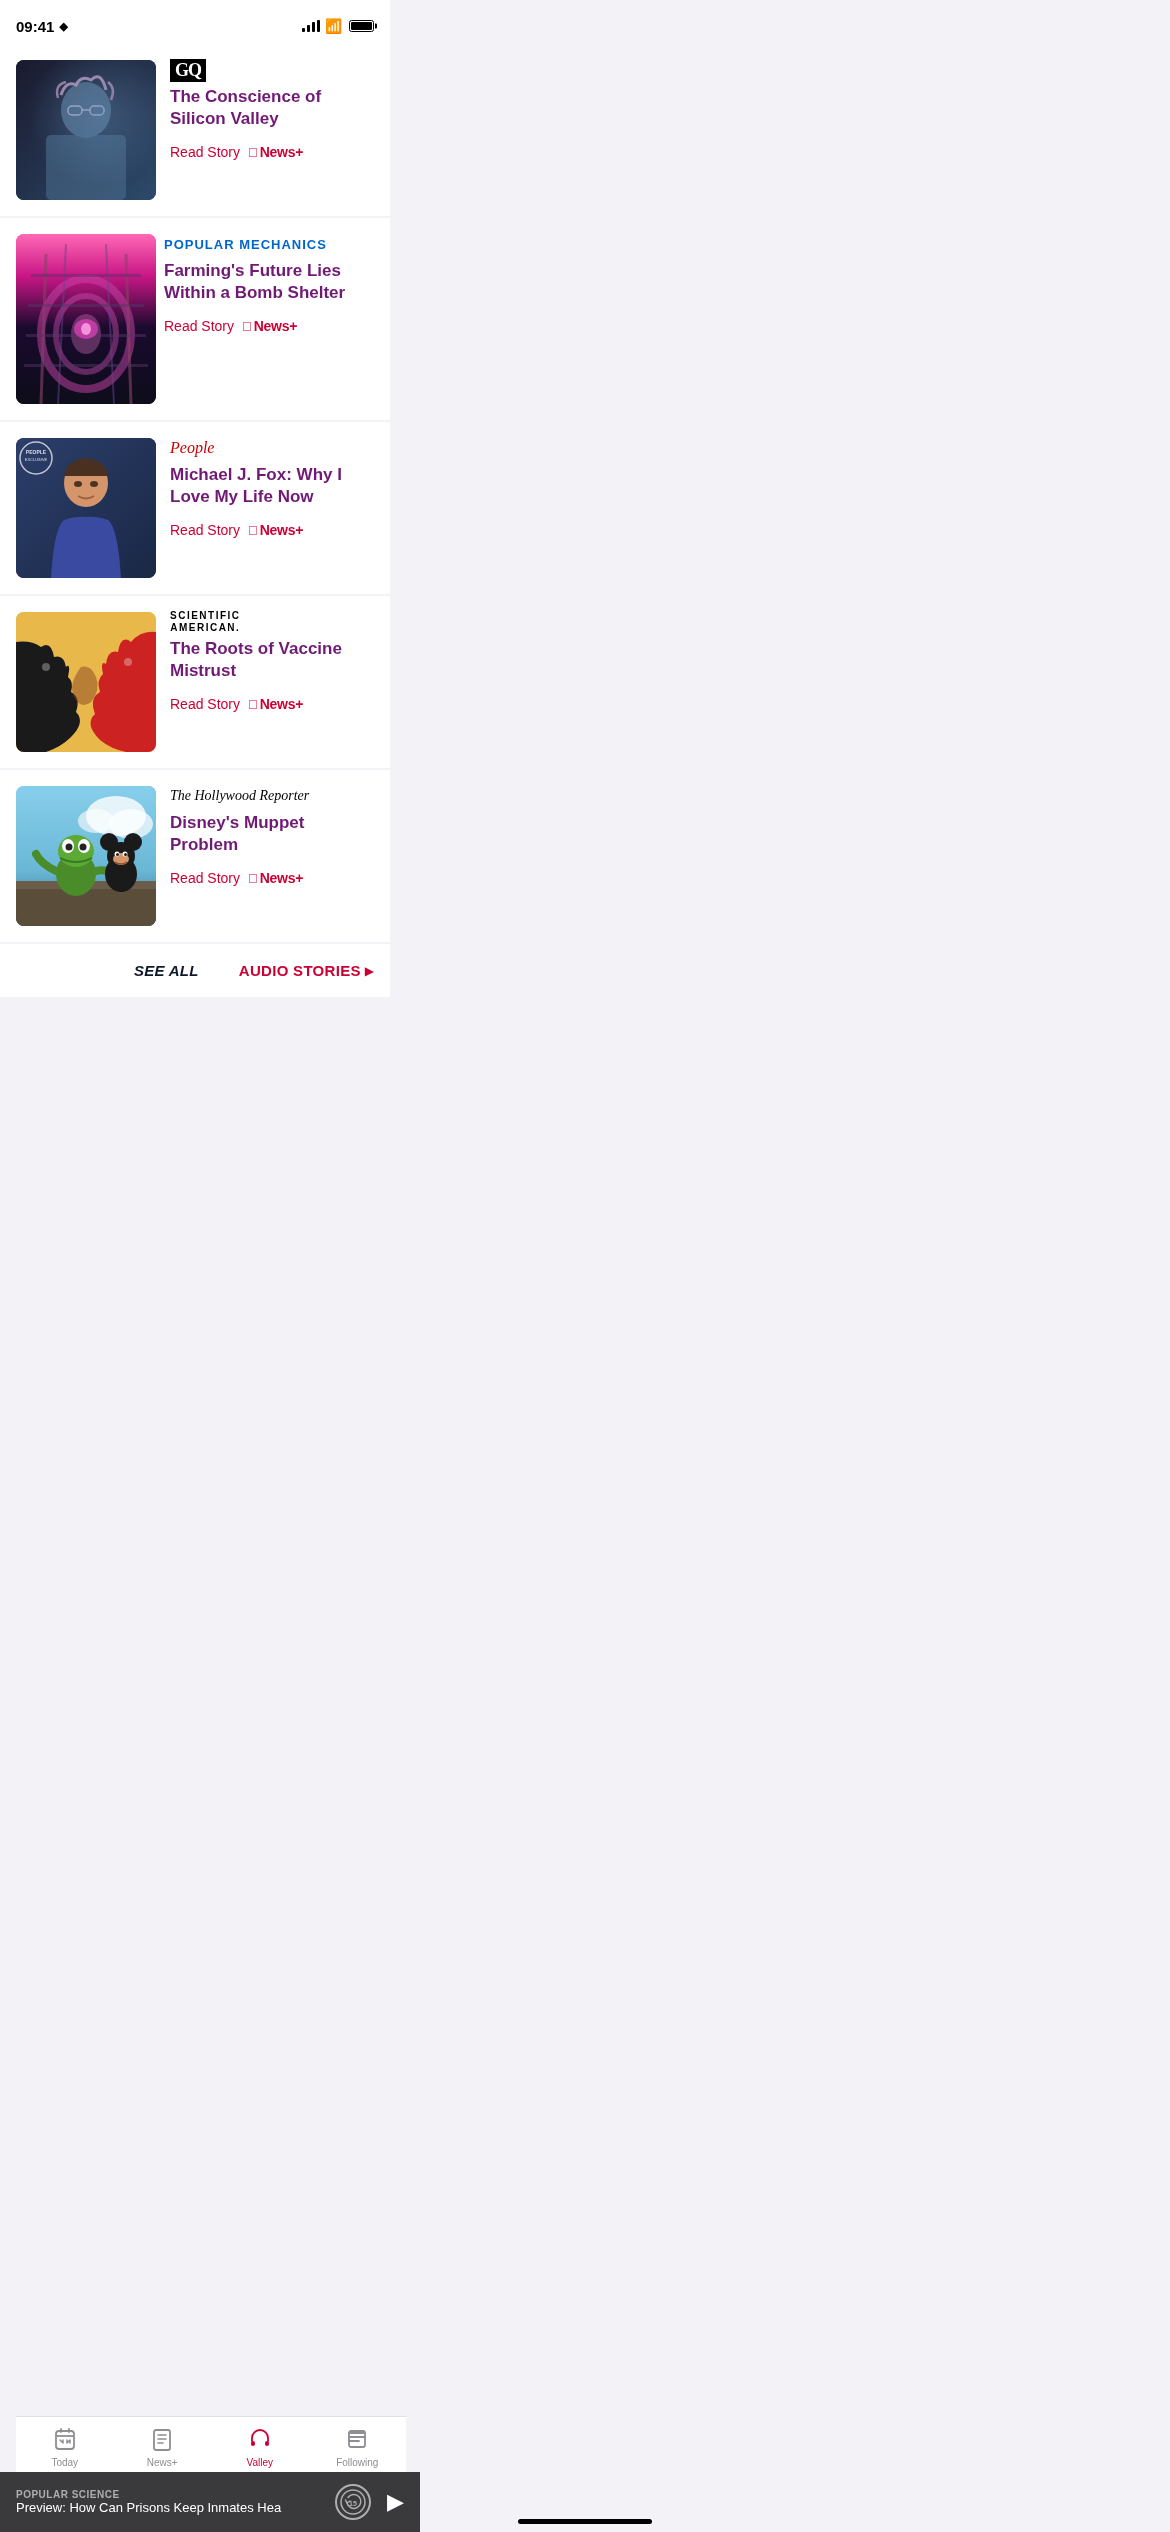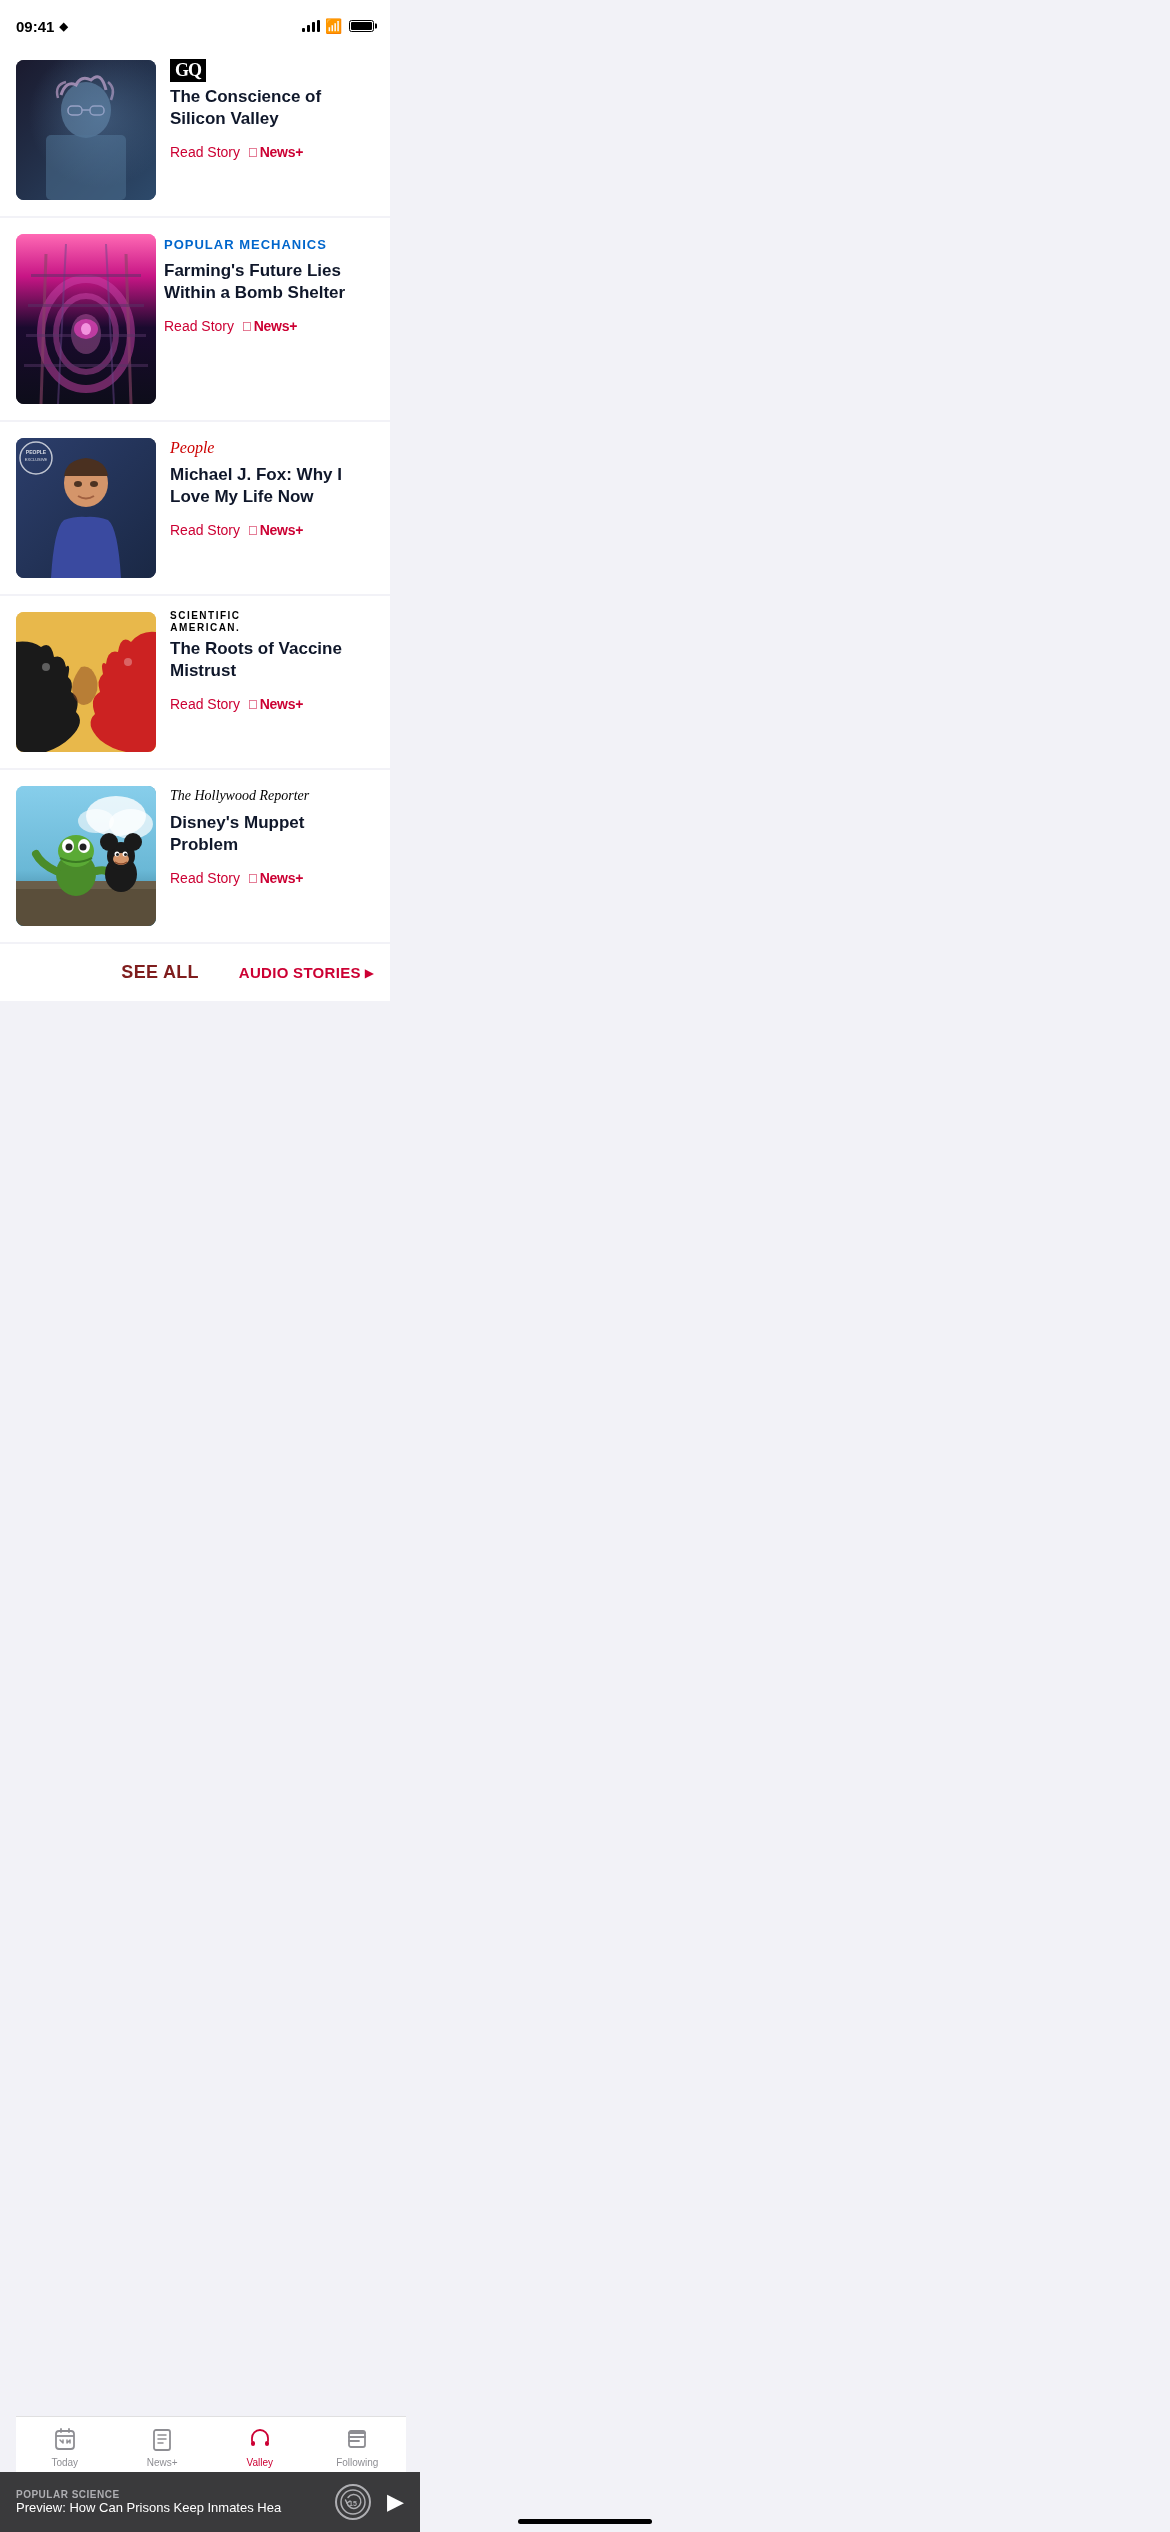--- a/index.html
+++ b/index.html
@@ -216,21 +216,21 @@
       font-size: 14px;
       font-weight: 400;
       color: #000;
       font-style: italic;
       font-family: Georgia, serif;
     }
 
     .article-title {
       font-size: 17px;
       font-weight: 600;
-      color: #0f172a;
+      color: #701a75;
       line-height: 1.3;
       font-family: -apple-system, sans-serif;
     }
 
     .read-story-row {
       display: flex;
       align-items: center;
       gap: 8px;
       margin-top: 8px;
     }
@@ -262,24 +262,25 @@
     
     .see-all-row {
       background: #fff;
       padding: 18px 16px;
       display: flex;
       justify-content: flex-end;
       align-items: center;
     }
 
     .see-all-text {
-      font-size: 18px;
+      font-size: 15px;
       font-weight: 600;
-      color: #7f1d1d;
+      color: #0f172a;
       letter-spacing: 0.3px;
+      font-style: italic;
     }
 
     .see-all-link {
       font-size: 15px;
       font-weight: 600;
       color: #cc0033;
       letter-spacing: 0.3px;
       margin-left: 40px;
     }
 

